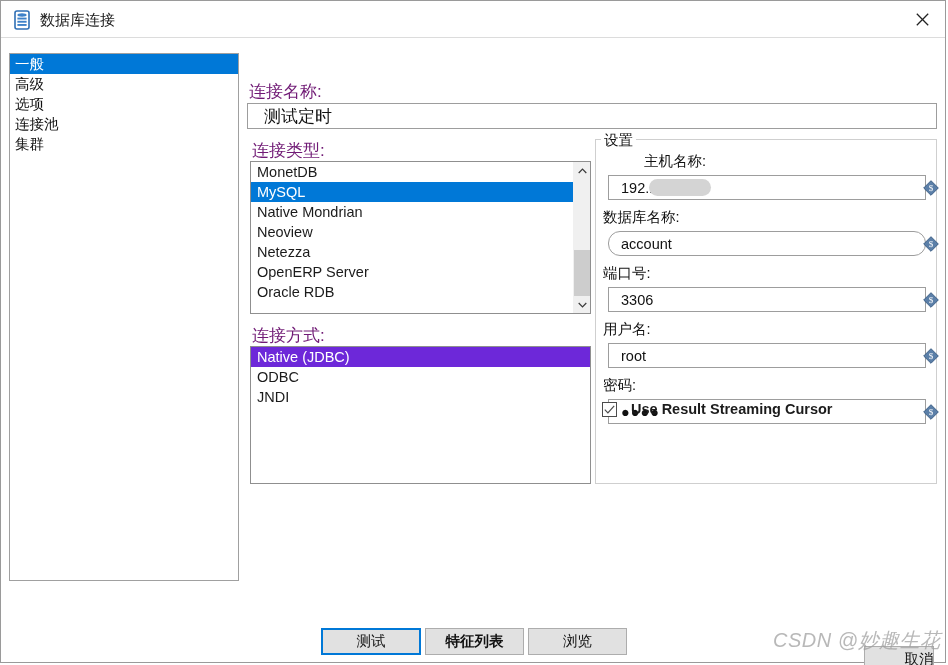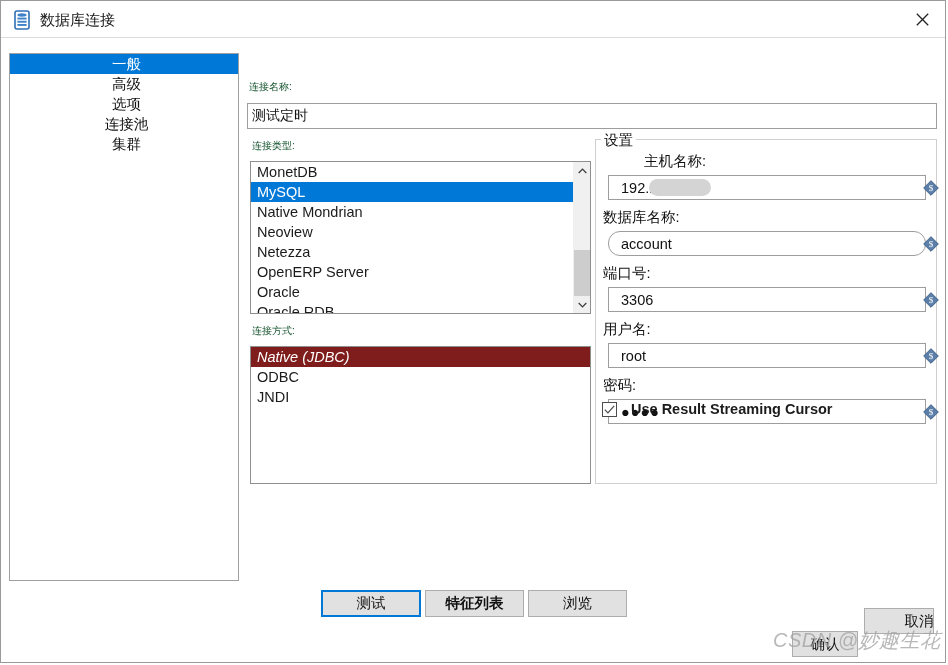--- a/index.html
+++ b/index.html
@@ -68,53 +68,52 @@
     overflow: hidden;
   }
   .side-item {
     height: 20px;
     line-height: 20px;
     padding-left: 5px;
     font-size: 14.5px;
     color: #111;
     white-space: nowrap;
     cursor: default;
-    text-align: center;
   }
   .side-item.selected {
     background: #0078d7;
     color: #ffffff;
   }
 
   
   #main {
     position: absolute;
     left: 246px; top: 52px;
     width: 692px;
     height: 528px;
   }
 
   .field-label {
-    font-size: 10px;
-    color: #14532d;
+    font-size: 17px;
+    color: #701a75;
     white-space: nowrap;
   }
 
   #conn-name-label { position: absolute; left: 2px; top: 27px; }
   #conn-name-input {
     position: absolute;
     left: 0px; top: 50px;
     width: 690px; height: 26px;
     border: 1px solid #9d9d9d;
     background: #ffffff;
     box-sizing: border-box;
     font-family: "Liberation Sans", "DejaVu Sans", sans-serif;
-    font-size: 14px;
-    color: #111;
-    padding: 0 4px;
+    font-size: 17px;
+    color: #111;
+    padding: 0 16px;
     outline: none;
   }
 
   
   #conn-type-label { position: absolute; left: 5px; top: 86px; }
   #conn-type-list {
     position: absolute;
     left: 3px; top: 108px;
     width: 341px; height: 153px;
     border: 1px solid #8f8f8f;
@@ -180,23 +179,22 @@
   .method-row {
     height: 20px;
     line-height: 20px;
     padding-left: 6px;
     font-size: 14.5px;
     color: #1b1b1b;
     white-space: nowrap;
     cursor: default;
   }
   .method-row.selected {
-    background: #7f1d1d;
+    background: #6d28d9;
     color: #ffffff;
-    font-style: italic;
   }
 
   
   #settings-group {
     position: absolute;
     left: 348px; top: 86px;
     width: 342px; height: 345px;
     border: 1px solid #cfcfcf;
     box-sizing: border-box;
     background: #ffffff;
@@ -270,20 +268,21 @@
     height: 27px;
     border: 1px solid #adadad;
     background: #e1e1e1;
     color: #111;
     font-family: "Liberation Sans", "DejaVu Sans", sans-serif;
     font-size: 14.5px;
     display: flex; align-items: center; justify-content: center;
     box-sizing: border-box;
     cursor: default;
     white-space: nowrap;
+    margin-top: 38px;
   }
   .btn.default {
     border: 2px solid #0078d7;
     background: #e1e1e1;
   }
   #btn-test   { left: 320px; top: 589px; width: 100px; }
   #btn-feats  { left: 424px; top: 589px; width: 99px; font-weight: bold; }
   #btn-browse { left: 527px; top: 589px; width: 99px; }
 
   #btn-ok     { left: 791px; top: 630px; width: 66px; height: 26px; }
@@ -340,21 +339,20 @@
 
     <span id="conn-type-label" class="field-label">连接类型:</span>
     <div id="conn-type-list">
       <div id="conn-type-inner">
         <div class="type-row">MonetDB</div>
         <div class="type-row selected">MySQL</div>
         <div class="type-row">Native Mondrian</div>
         <div class="type-row">Neoview</div>
         <div class="type-row">Netezza</div>
         <div class="type-row">OpenERP Server</div>
-        <div class="type-row">Oracle</div>
         <div class="type-row">Oracle RDB</div>
 
       </div>
       <div id="type-scrollbar">
         <div class="sb-arrow up">
           <svg width="9" height="6" viewBox="0 0 9 6">
               <polyline points="0.7,5 4.5,1 8.3,5" fill="none" stroke="#3b3b3b" stroke-width="1.2"></polyline>
             </svg>
         </div>
         <div id="type-thumb"></div>

